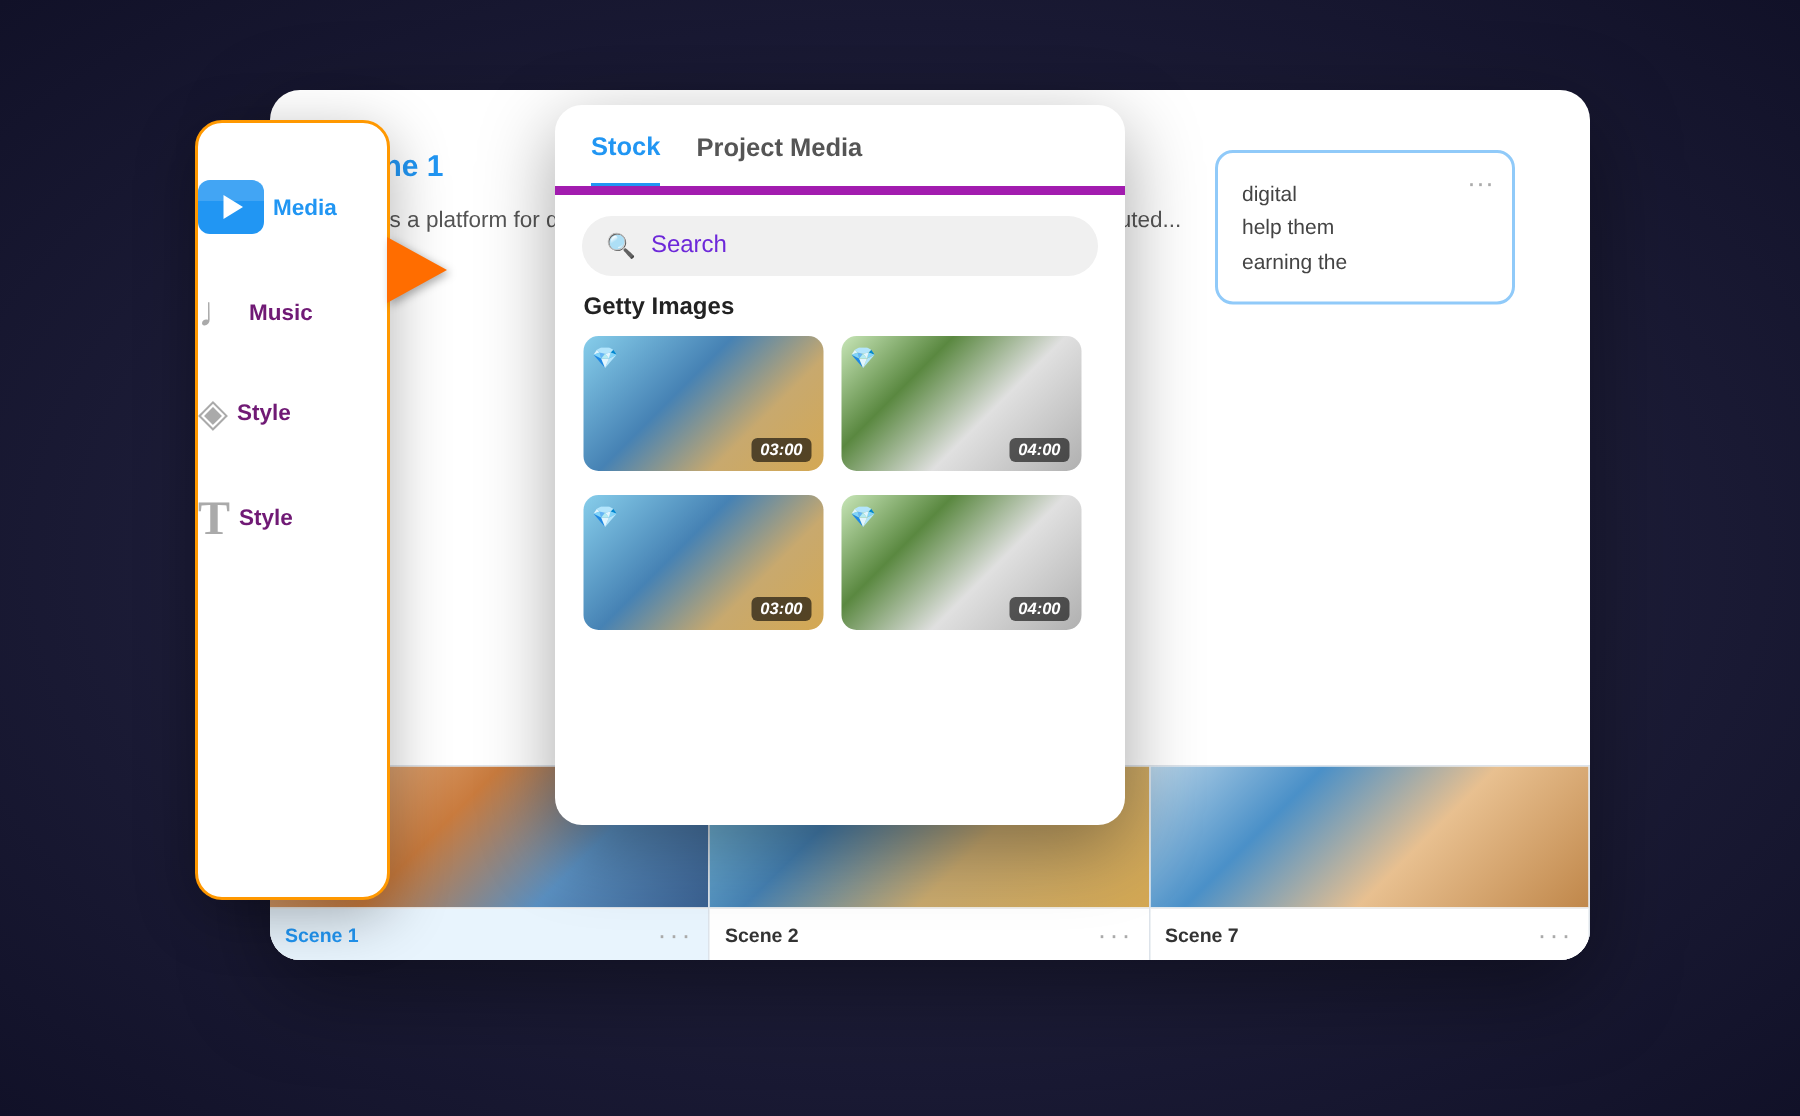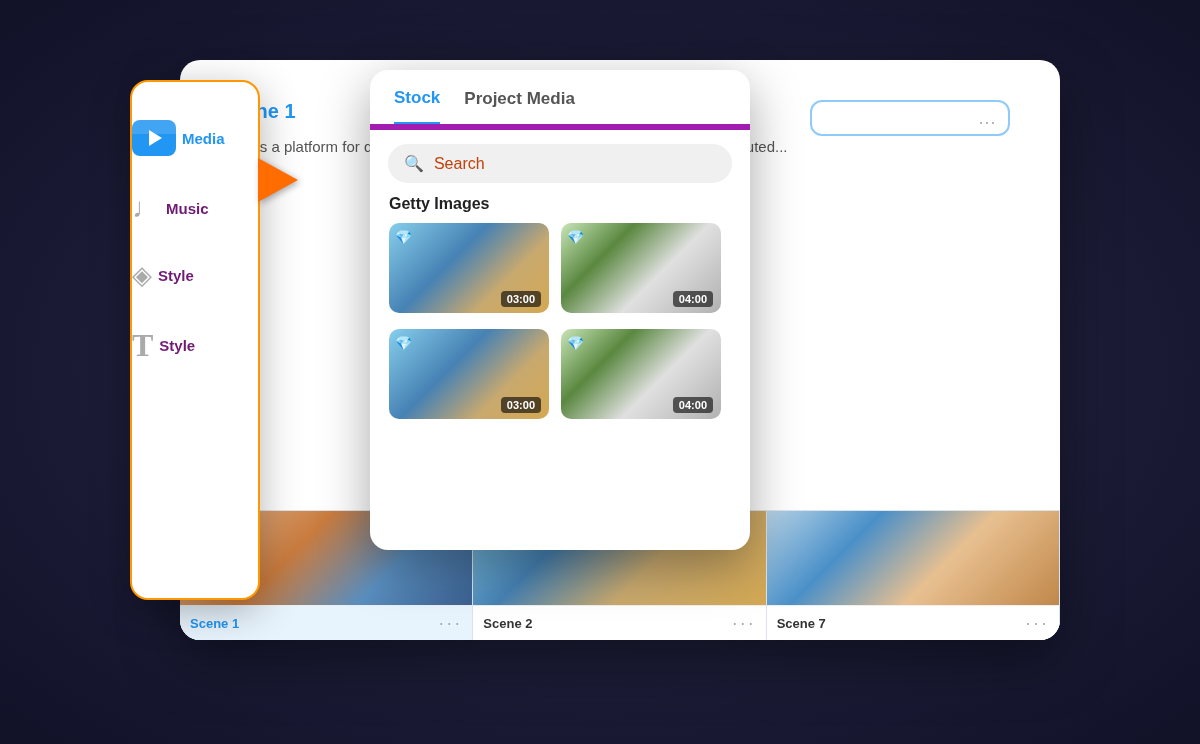--- a/index.html
+++ b/index.html
@@ -279,21 +279,21 @@
       gap: 10px;
     }
 
     .search-icon {
       color: #888;
       font-size: 16px;
     }
 
     .search-text {
       font-size: 16px;
-      color: #c2410c;
+      color: #6d28d9;
     }
 
     .stock-section {
       padding: 0 19px;
       margin-top: 12px;
     }
 
     .stock-section-title {
       font-size: 16px;
       font-weight: 700;
@@ -333,20 +333,21 @@
     .thumb-duration {
       position: absolute;
       bottom: 6px;
       right: 8px;
       background: rgba(0,0,0,0.6);
       color: #fff;
       font-size: 11px;
       font-weight: 600;
       padding: 2px 6px;
       border-radius: 4px;
+      font-style: italic;
     }
 
     
     .music-icon {
       font-size: 28px;
       color: #aaa;
     }
 
     
     .style-icon {
@@ -364,20 +365,21 @@
     <div class="app-content">
       <div style="display:flex; gap:20px; height:100%;">
 
         <div style="flex:1; padding:10px 0;">
           <div class="scene1-header">Scene 1</div>
           <div class="scene1-text">Visla is a platform for digital marketers to help them create video without convoluted...</div>
         </div>
 
         <div class="scene3-card" style="width:200px; align-self:flex-start; margin-top:10px; margin-right:10px;">
           <div class="scene3-dots">···</div>
+          <div class="scene3-text">digital<br>help them<br>earning the</div>
         </div>
       </div>
     </div>
 
     <div class="scene-cards-row">
 
       <div class="scene-card">
         <div class="scene-card-img scene-card-people"></div>
         <div class="scene-card-footer active">
           <span class="scene-label active">Scene 1</span>

